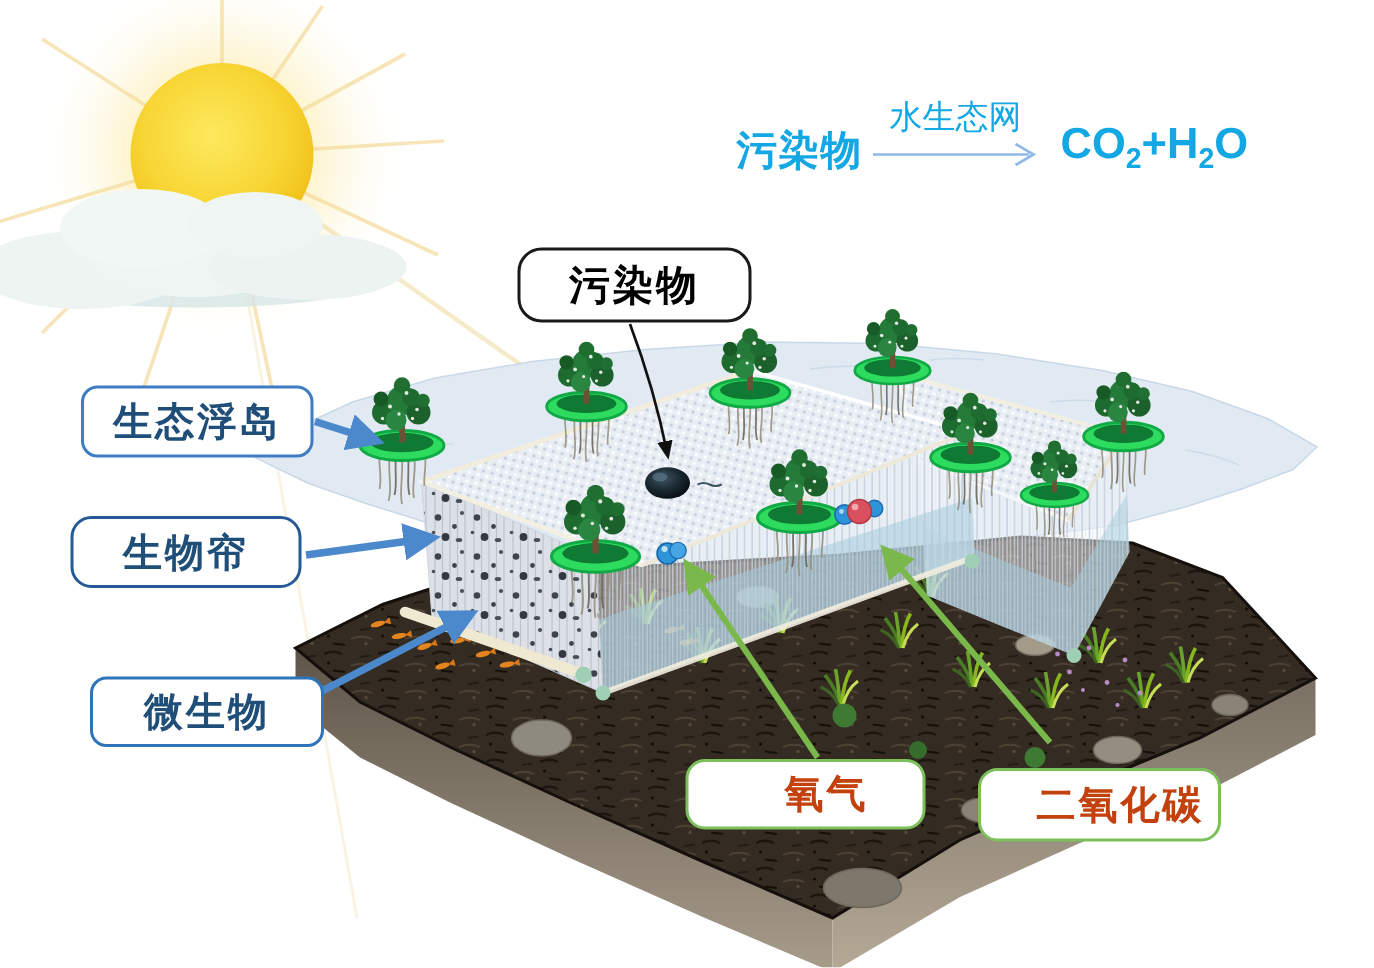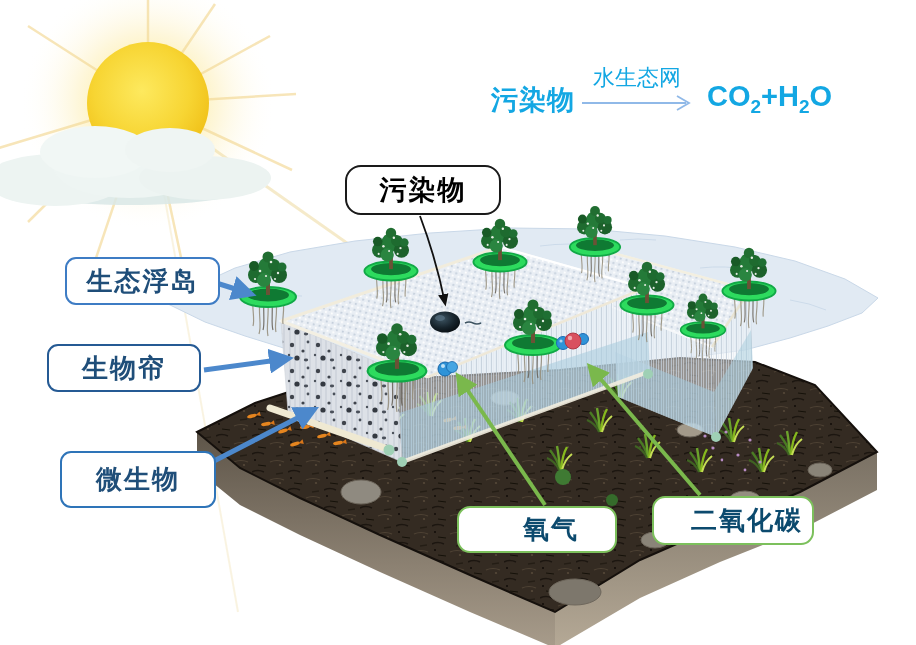--- a/index.html
+++ b/index.html
@@ -3,27 +3,27 @@
 <meta charset="utf-8">
 <style>
   html,body{margin:0;padding:0;background:#fff;}
   #stage{position:relative;width:916px;height:645px;overflow:hidden;background:#fff;
          font-family:"Liberation Sans","DejaVu Sans",sans-serif;}
   #scene{position:absolute;left:0;top:0;}
   .callout{position:absolute;display:flex;align-items:center;justify-content:center;
            background:#ffffff;font-weight:bold;letter-spacing:2px;box-sizing:border-box;}
   .callout.blk{border:2.5px solid #1a1a1a;color:#000;border-radius:16px;font-size:27px;}
   .callout.blu{border:2.5px solid #3e7cc4;color:#1f4e79;border-radius:11px;font-size:26px;}
-  .callout.grn{border:2px solid #7cc05c;color:#0c4a6e;border-radius:13px;font-size:26px;padding-left:28px;}
+  .callout.grn{border:2px solid #7cc05c;color:#c2410c;border-radius:13px;font-size:26px;padding-left:28px;}
   #lbl-pollutant{left:345px;top:165px;width:156px;height:50px;}
-  #lbl-island{left:65px;top:257px;width:155px;height:48px;}
-  #lbl-curtain{left:47px;top:344px;width:154px;height:48px;border-color:#255a94;}
-  #lbl-microbe{left:60px;top:451px;width:156px;height:57px;border-color:#2e74b8;}
+  #lbl-island{left:54px;top:257px;width:155px;height:48px;}
+  #lbl-curtain{left:47px;top:344px;width:154px;height:48px;border-color:#255a94;border-radius:14px;}
+  #lbl-microbe{left:60px;top:451px;width:156px;height:47px;border-color:#2e74b8;}
   #lbl-oxygen{left:457px;top:506px;width:160px;height:47px;}
-  #lbl-co2{left:652px;top:496px;width:162px;height:49px;}
+  #lbl-co2{left:652px;top:512px;width:162px;height:49px;}
   .eq{position:absolute;color:#13a7e3;white-space:nowrap;}
   #eq-reactant{left:491px;top:82px;font-size:27px;font-weight:bold;letter-spacing:1px;}
   #eq-cond{left:583px;top:63px;width:108px;text-align:center;font-size:22px;}
   #eq-product{left:691px;top:80px;font-size:29px;font-weight:bold;margin-left:16px;}
   #eq-product sub{font-size:19px;}
 </style>
 </head>
 <body>
 
 <div id="stage">

